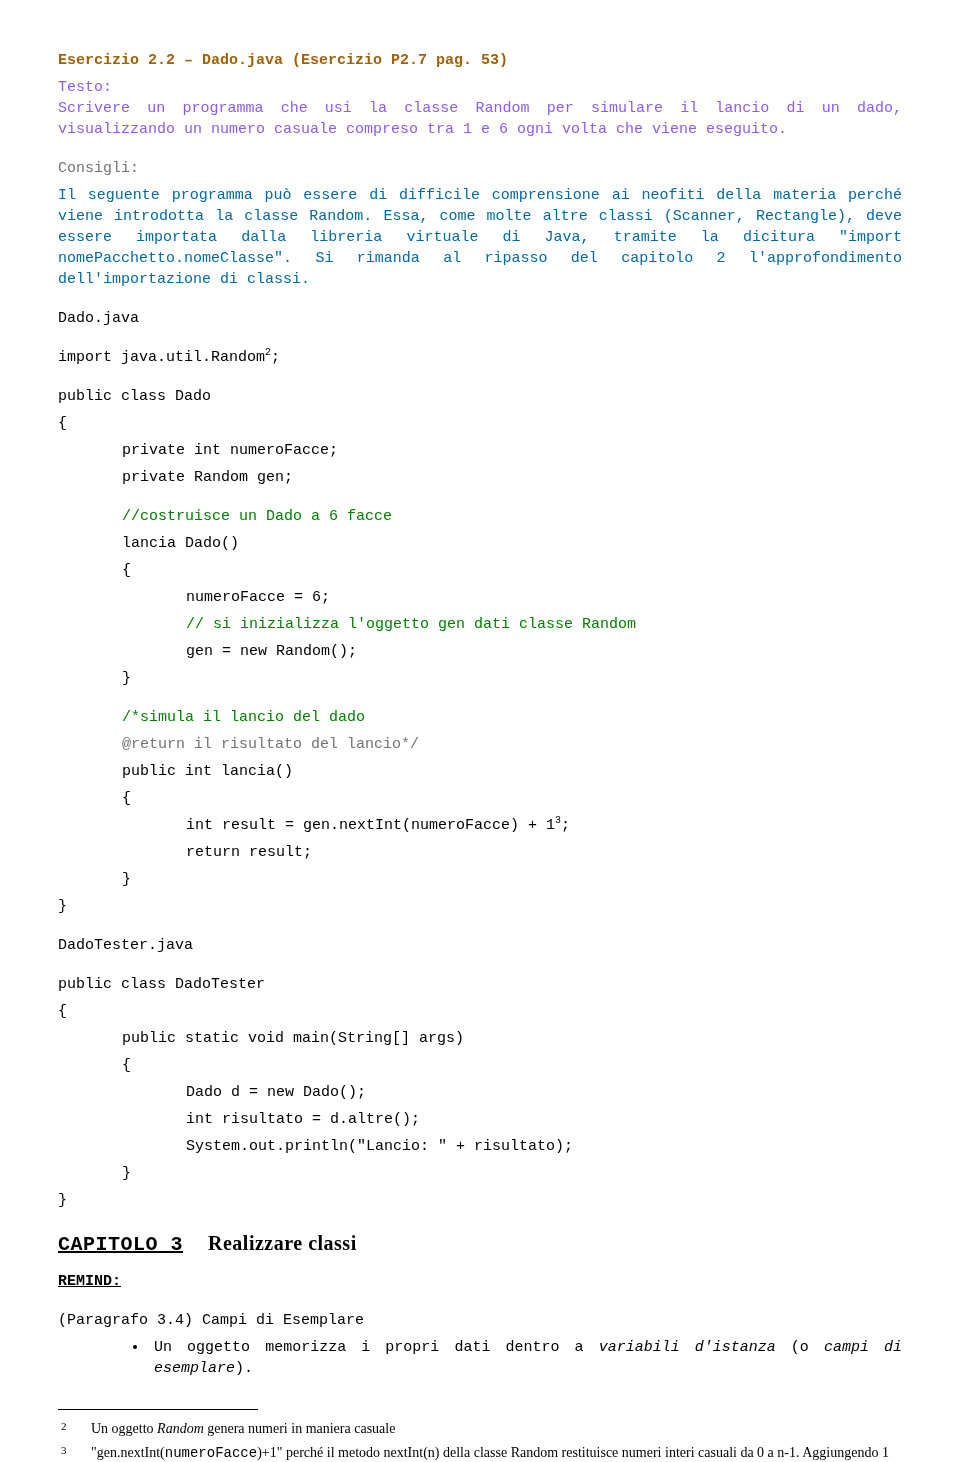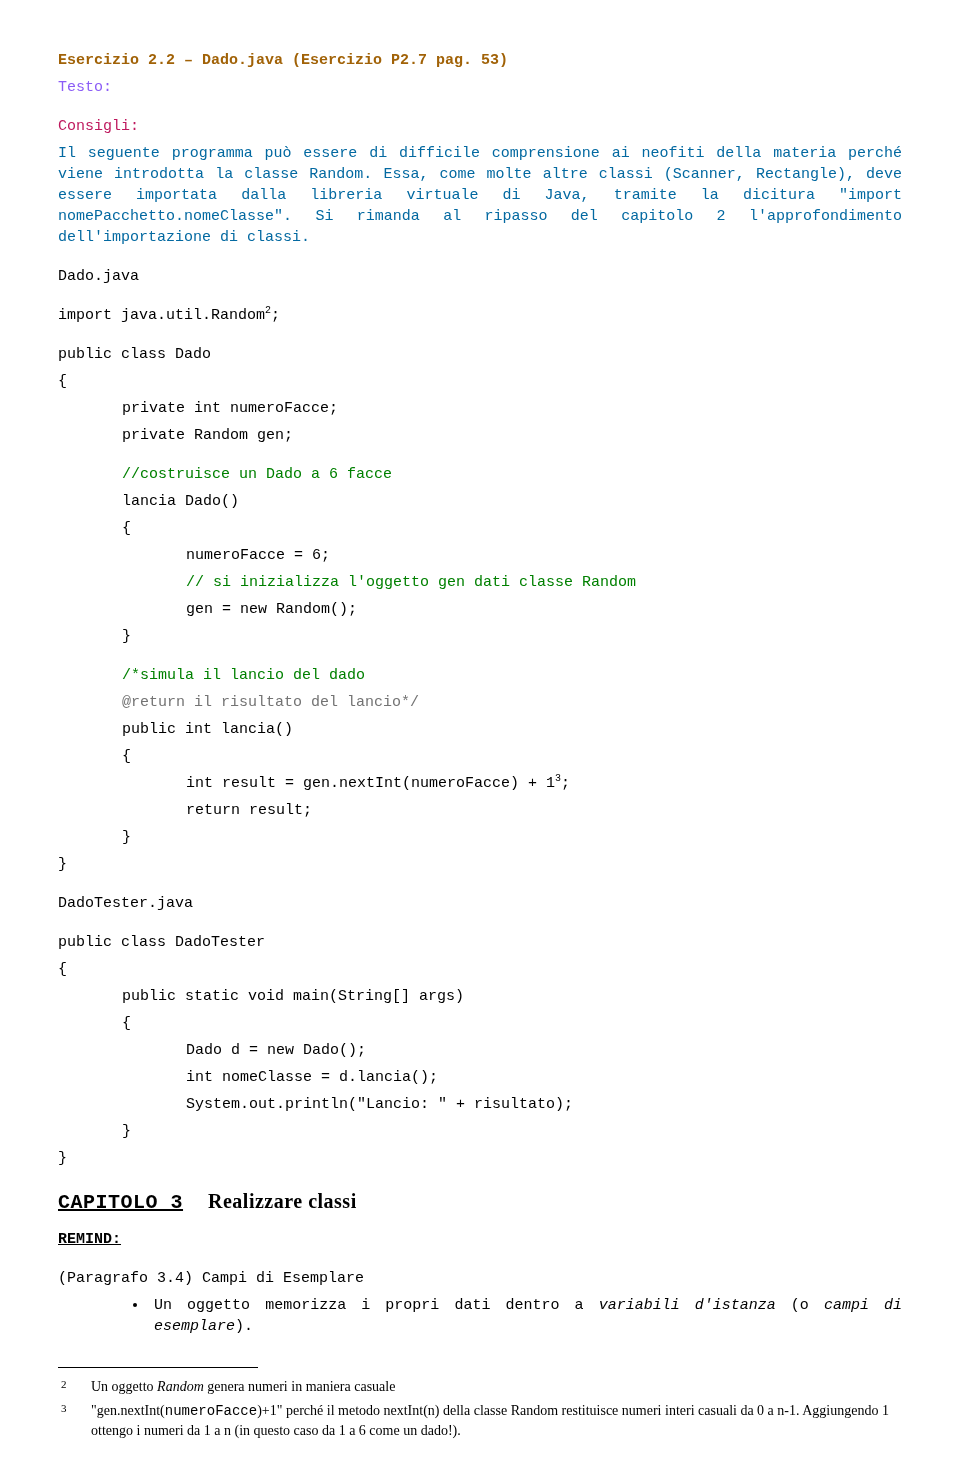--- a/index.html
+++ b/index.html
@@ -8,21 +8,21 @@
     line-height: 1.4;
     background: #ffffff;
     color: #000000;
     margin: 0;
     padding: 50px 58px 40px 58px;
     width: 960px;
     box-sizing: border-box;
   }
   .maroon { color: #a16207; }
   .teal { color: #8b5cf6; }
-  .red { color: #be185d; }
+  .red { color: #737373; }
   .blue { color: #0369a1; }
   .green { color: #008000; }
   .lightblue { color: #737373; }
   .bold { font-weight: bold; }
   .underline { text-decoration: underline; }
   .justify { text-align: justify; }
   .para { margin: 0 0 6px 0; }
   .gap { height: 12px; }
   .indent1 { padding-left: 64px; }
   .indent2 { padding-left: 128px; }
@@ -38,20 +38,21 @@
   .sup { vertical-align: super; font-size: 10px; line-height: 0; }
 </style>
 </head>
 <body>
 
 <div class="para">
   <span class="maroon bold">Esercizio 2.2 – Dado.java (Esercizio P2.7 pag. 53)</span>
 </div>
 <div class="para teal justify">
   <span>Testo:</span><br>
+  <span>Scrivere un programma che usi la classe Random per simulare il lancio di un dado, visualizzando un numero casuale compreso tra 1 e 6 ogni volta che viene eseguito.</span>
 </div>
 <div class="gap"></div>
 <div class="para red">Consigli:</div>
 <div class="para blue justify">Il seguente programma può essere di difficile comprensione ai neofiti della materia perché viene introdotta la classe Random. Essa, come molte altre classi (Scanner, Rectangle), deve essere importata dalla libreria virtuale di Java, tramite la dicitura "import nomePacchetto.nomeClasse". Si rimanda al ripasso del capitolo 2 l'approfondimento dell'importazione di classi.</div>
 
 <div class="gap"></div>
 <div class="para">Dado.java</div>
 <div class="gap"></div>
 
 <div class="para">
@@ -86,21 +87,21 @@
 
 <div class="gap"></div>
 <div class="para">DadoTester.java</div>
 <div class="gap"></div>
 
 <div class="para">public class DadoTester</div>
 <div class="para">{</div>
 <div class="para indent1">public static void main(String[] args)</div>
 <div class="para indent1">{</div>
 <div class="para indent2">Dado d = new Dado();</div>
-<div class="para indent2">int nomeClasse = d.lancia();</div>
+<div class="para indent2">int risultato = d.altre();</div>
 <div class="para indent2">System.out.println("Lancio: " + risultato);</div>
 <div class="para indent1">}</div>
 <div class="para">}</div>
 
 <div class="gap"></div>
 <div class="section-title">
   <span class="underline">CAPITOLO 3</span>&nbsp;&nbsp;<span class="serif">Realizzare classi</span>
 </div>
 <div class="gap"></div>
 <div class="para bold underline">REMIND:</div>

